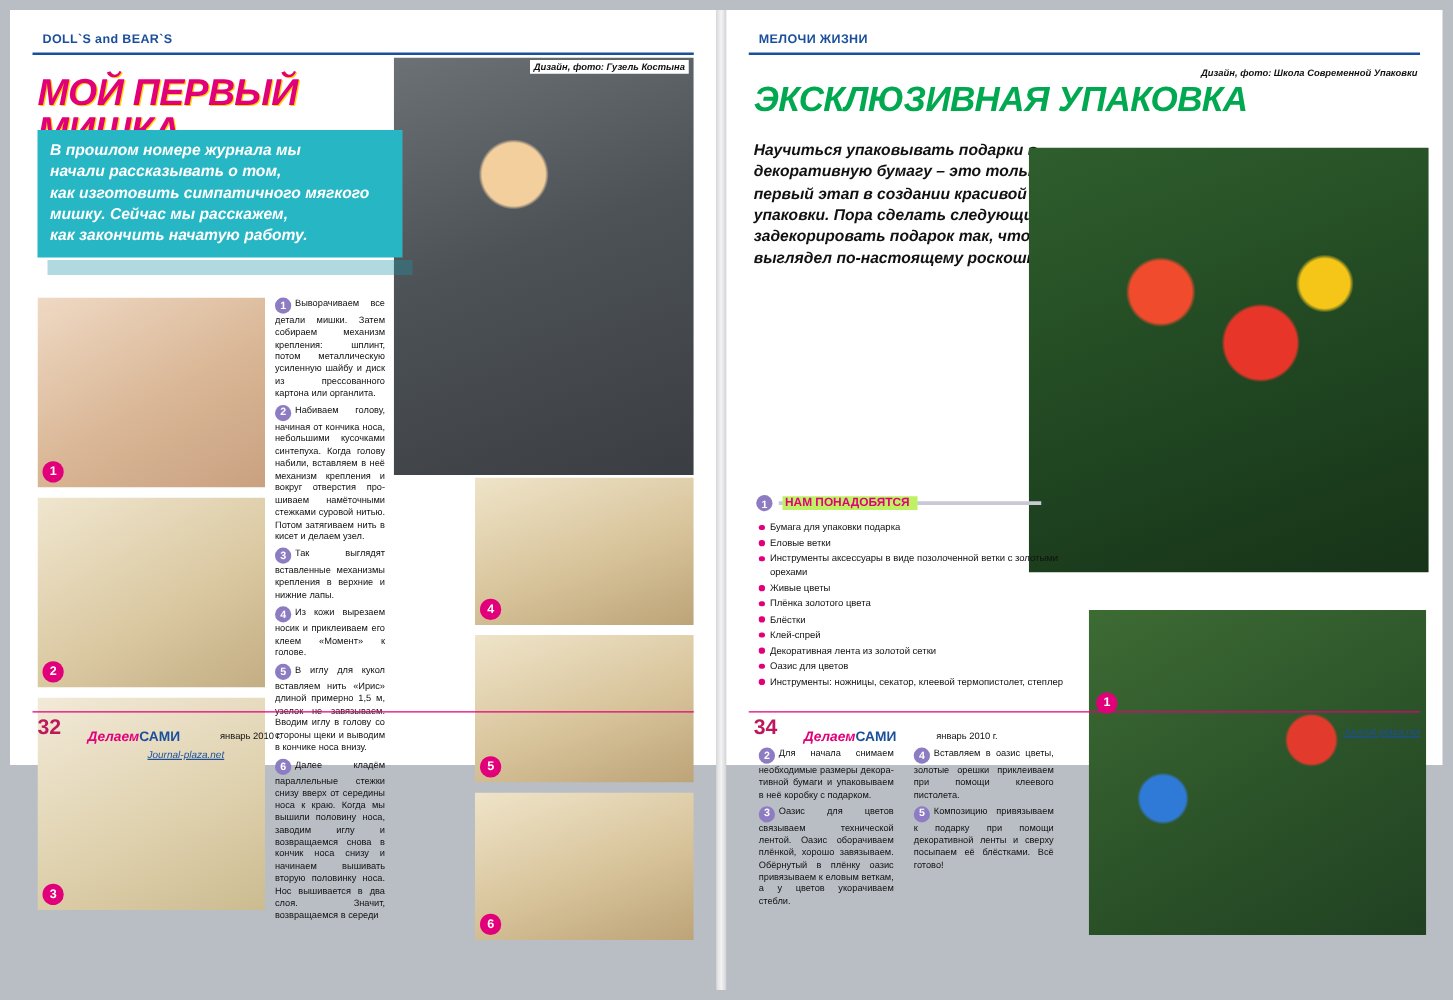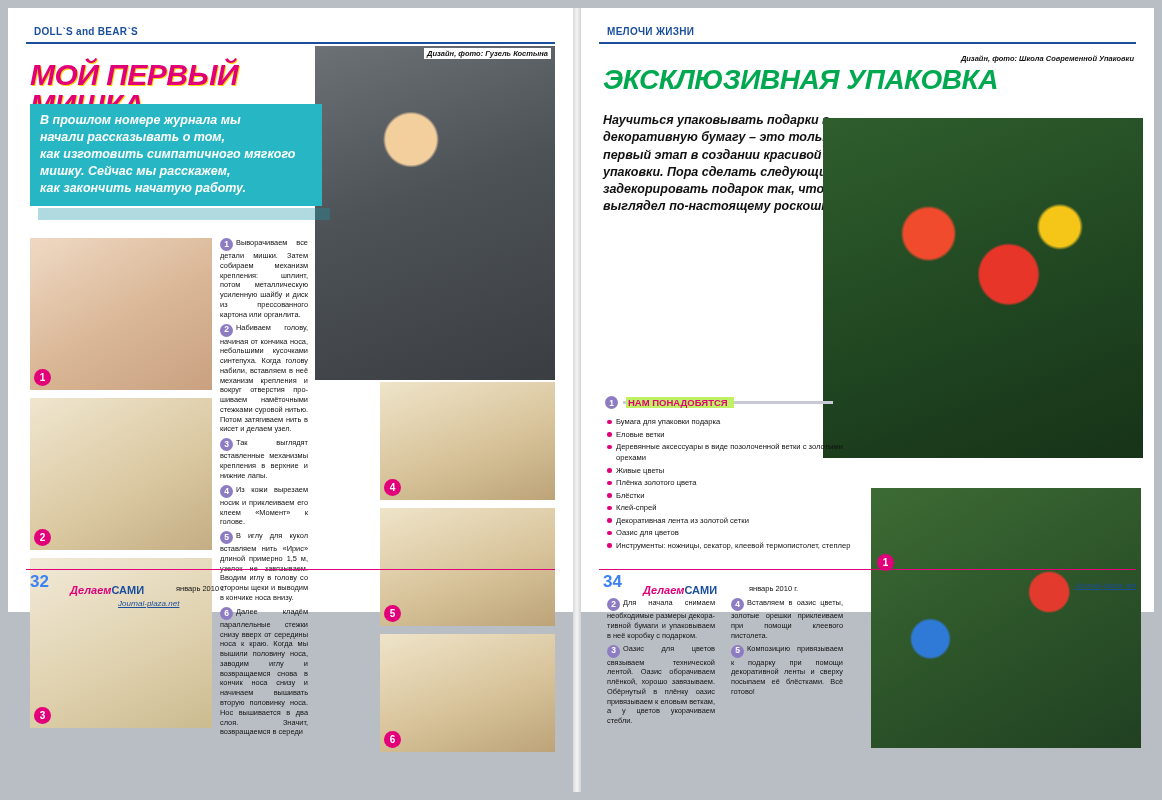--- a/index.html
+++ b/index.html
@@ -98,21 +98,21 @@
   }
   .bullets li{list-style:none;margin:0 0 1.5px 0;padding-left:9px;position:relative;}
   .bullets li:before{
     content:"";position:absolute;left:0;top:3.5px;width:4.5px;height:4.5px;
     border-radius:50%;background:#e2007a;
   }
   .bullets ul{margin:0;padding:0;}
 
   
   .folio{
-    position:absolute;bottom:20px;font-size:17px;font-weight:bold;color:#3b82f6;
+    position:absolute;bottom:20px;font-size:17px;font-weight:bold;color:#be185d;
   }
   .logo{
     position:absolute;bottom:16px;font-weight:bold;font-style:italic;font-size:11px;
     color:#e2007a;white-space:nowrap;
   }
   .logo .b{color:#1b4f9c;font-style:normal;}
   .issue{
     position:absolute;bottom:19px;font-size:7.5px;color:#111;
   }
   .site{
@@ -237,21 +237,21 @@
     <div class="need-head">
       <div class="bar"></div>
       <span class="numinline">1</span>
       <span class="txt">НАМ ПОНАДОБЯТСЯ</span>
     </div>
 
     <div class="bullets">
       <ul>
         <li>Бумага для упаковки подарка</li>
         <li>Еловые ветки</li>
-        <li>Деревянные аксессуары в виде позо­лоченной ветки с золотыми орехами</li>
+        <li>Инструменты аксессуары в виде позо­лоченной ветки с золотыми орехами</li>
         <li>Живые цветы</li>
         <li>Плёнка золотого цвета</li>
         <li>Блёстки</li>
         <li>Клей-спрей</li>
         <li>Декоративная лента из золотой сетки</li>
         <li>Оазис для цветов</li>
         <li>Инструменты: ножницы, секатор, клее­вой термопистолет, степлер</li>
       </ul>
     </div>
 

